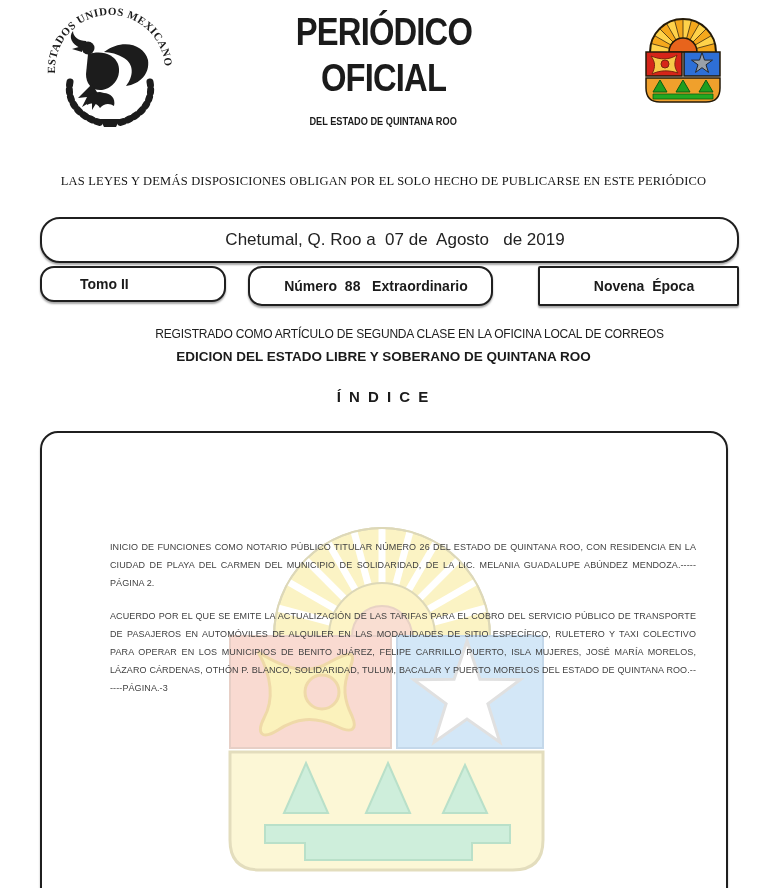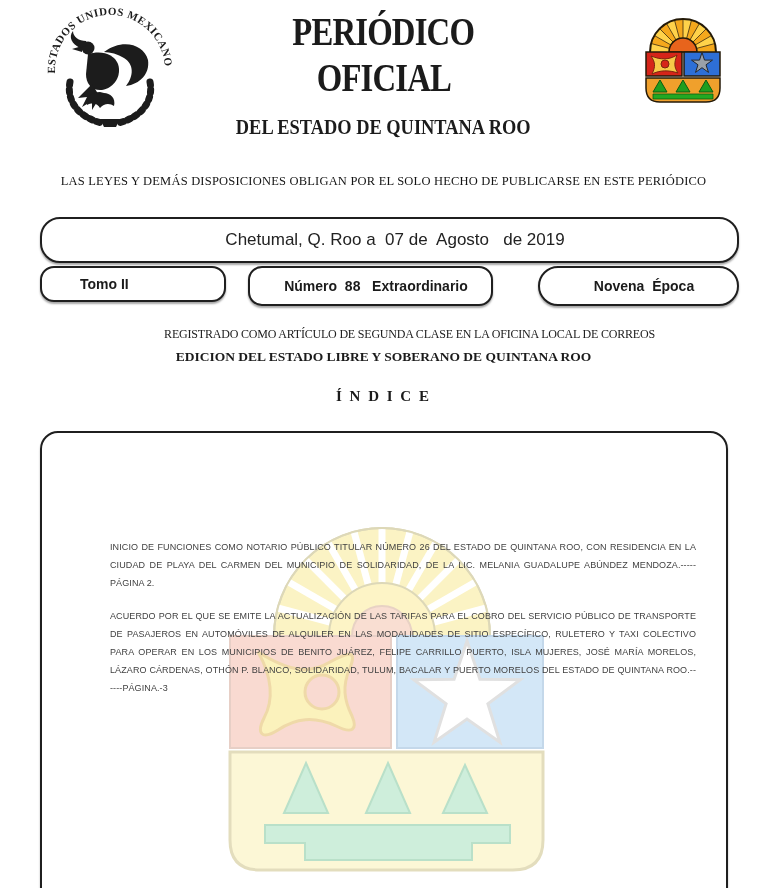--- a/index.html
+++ b/index.html
@@ -1,25 +1,25 @@
 <!DOCTYPE html>
 <html><head>
 <meta charset="utf-8">
 <style>
   html,body{margin:0;padding:0;background:#ffffff;}
   .page{
     position:relative;width:767px;height:888px;overflow:hidden;background:#ffffff;
     font-family:"Liberation Sans",sans-serif;color:#1b1b1b;
   }
-  .abs{position:absolute;font-family:Liberation Serif, serif;}
+  .abs{position:absolute;}
   .center{left:0;width:767px;text-align:center;}
   .squish{display:inline-block;transform:scaleX(.84);transform-origin:center;}
   .squish2{display:inline-block;transform:scaleX(.92);transform-origin:center;}
   .title-line{font-weight:700;font-size:39px;letter-spacing:-1px;line-height:44px;}
-  .subtitle{font-weight:700;font-size:20px;}
+  .subtitle{font-weight:700;font-size:10px;}
   .motto{font-family:"Liberation Serif",serif;font-size:12.5px;letter-spacing:.2px;color:#141414;}
   .rbox{
     position:absolute;border:2px solid #1f1f1f;background:#ffffff;
     box-shadow:0 2px 2px rgba(0,0,0,.35);
     display:flex;align-items:center;justify-content:center;padding-left:11px;
   }
   .dateline{font-size:17px;color:#222;white-space:pre;}
   .boxlabel{font-weight:700;font-size:14px;white-space:pre;}
   .legal{font-size:12px;letter-spacing:-.2px;color:#202020;}
   .edition{font-weight:700;font-size:13.5px;}
@@ -124,21 +124,21 @@
   <div class="rbox" style="left:40px;top:217px;width:684px;height:42px;border-radius:20px;">
     <span class="dateline">Chetumal, Q. Roo a  07 de  Agosto   de 2019</span>
   </div>
 
   <div class="rbox" style="left:40px;top:266px;width:186px;height:36px;border-radius:14px;justify-content:flex-start;padding-left:38px;box-sizing:border-box;">
     <span class="boxlabel">Tomo II</span>
   </div>
   <div class="rbox" style="left:248px;top:266px;width:230px;height:36px;border-radius:14px;">
     <span class="boxlabel">Número  88   Extraordinario</span>
   </div>
-  <div class="rbox" style="left:538px;top:266px;width:186px;height:36px;border-radius:20px;">
+  <div class="rbox" style="left:538px;top:266px;width:186px;height:36px;border-radius:2px;">
     <span class="boxlabel">Novena  Época</span>
   </div>
 
   <div class="abs center legal" style="top:327px;margin-left:26px;">REGISTRADO COMO ARTÍCULO DE SEGUNDA CLASE EN LA OFICINA LOCAL DE CORREOS</div>
   <div class="abs center edition" style="top:349px;">EDICION DEL ESTADO LIBRE Y SOBERANO DE QUINTANA ROO</div>
   <div class="abs center indice" style="top:388px;">Í N D I C E</div>
 
   <div class="indexbox"></div>
 
   <svg class="wm" width="330" height="360" viewBox="225 515 330 360">

